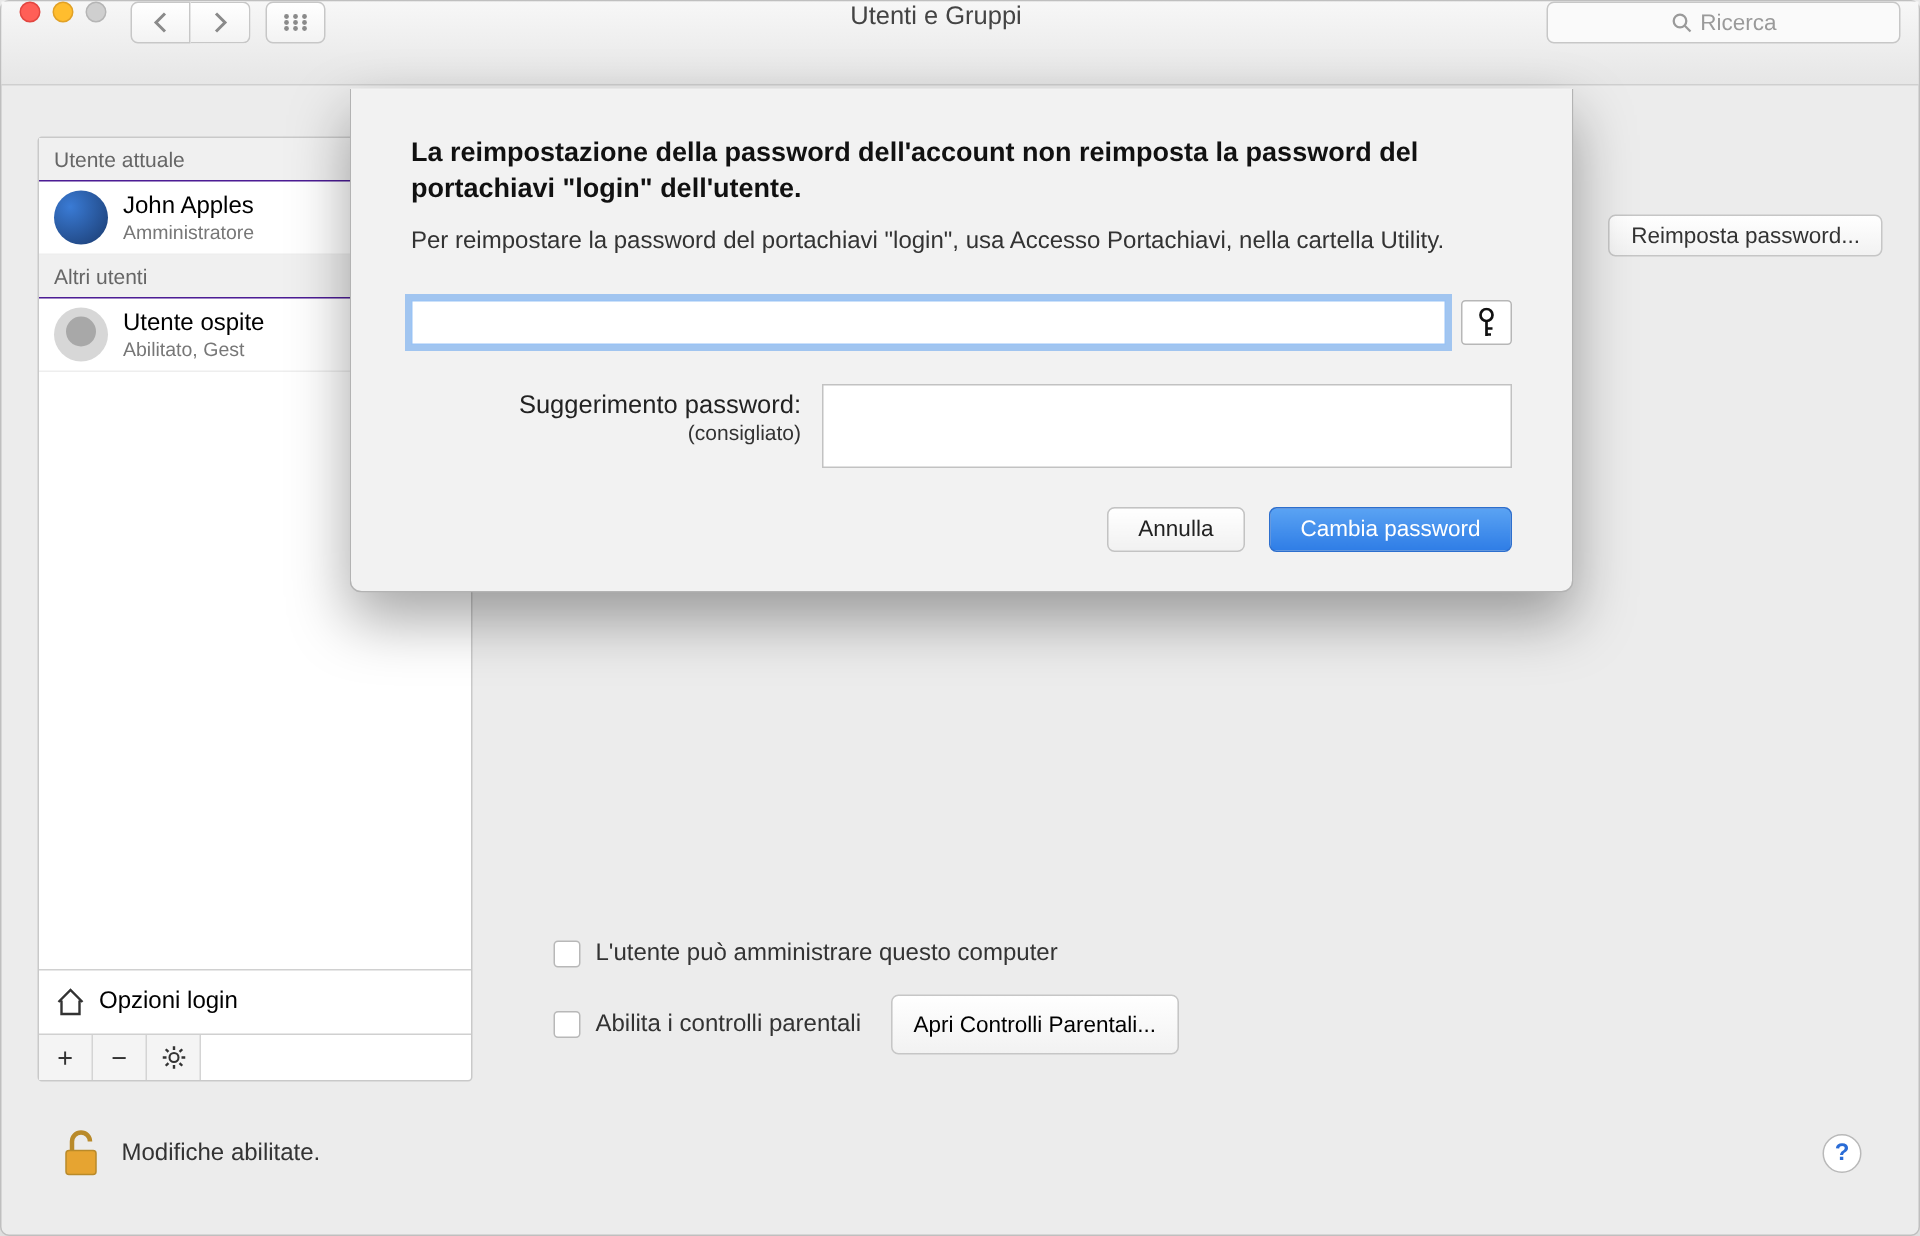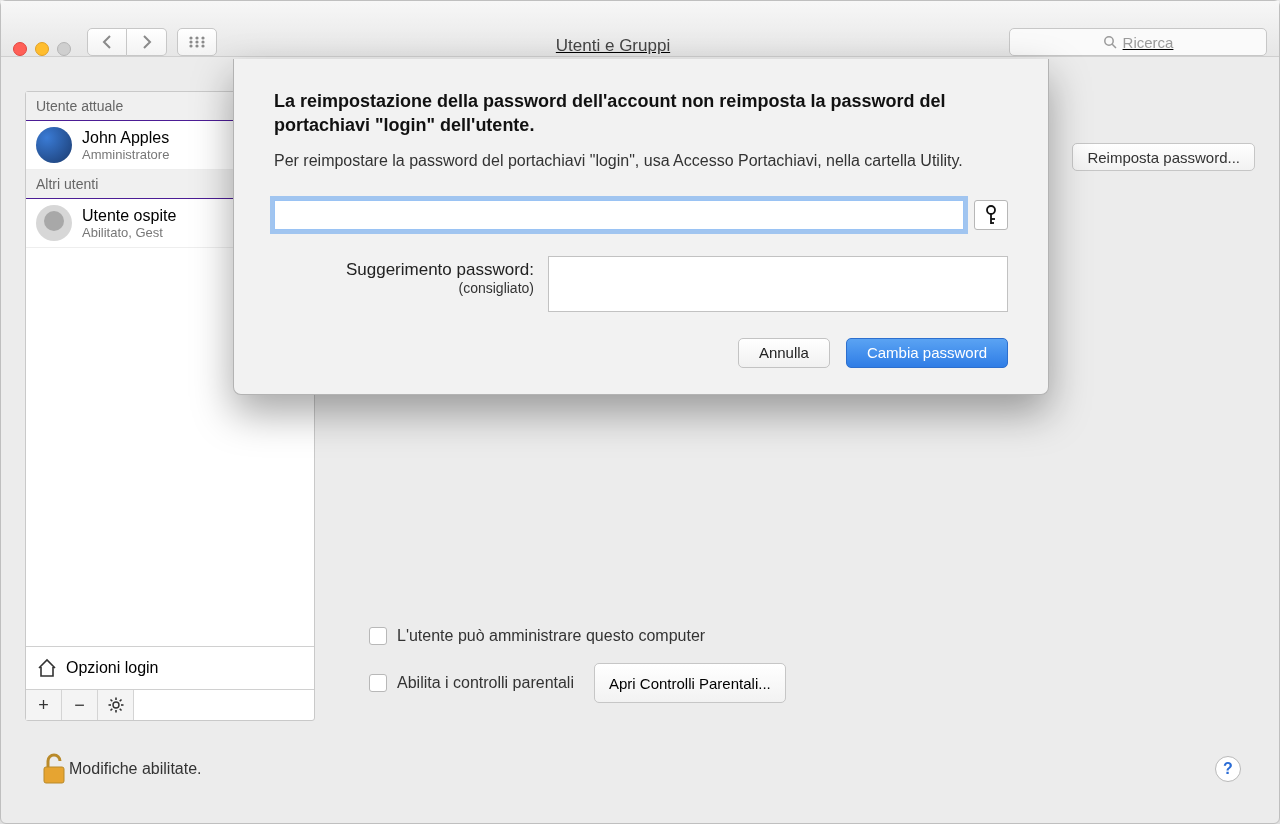--- a/index.html
+++ b/index.html
@@ -17,24 +17,23 @@
     border-radius: 6px;
     border: 1px solid #bfbfbf;
     box-shadow: 0 10px 40px rgba(0,0,0,0.2);
     display: flex; flex-direction: column;
   }
   
   .titlebar {
     height: 56px;
     background: linear-gradient(#f7f7f7,#e6e6e6);
     border-bottom: 1px solid #cfcfcf;
-    display: flex; align-items: flex-end;
+    display: flex; align-items: flex-start;
     padding: 0 12px;
     gap: 10px;
-    text-decoration: underline;
   }
   .traffic { display:flex; gap:8px; margin-right: 6px; }
   .traffic span { width:14px; height:14px; border-radius:50%; display:block; }
   .t-red { background:#ff5f57; border:1px solid #e24640; }
   .t-yellow { background:#ffbd2e; border:1px solid #e1a126; }
   .t-green { background:#cfcfcf; border:1px solid #b5b5b5; }
   .seg { display:flex; }
   .seg button {
     width:40px; height:28px; background:linear-gradient(#ffffff,#f3f3f3);
     border:1px solid #c7c7c7; font-size:16px; color:#8a8a8a;
@@ -42,21 +41,21 @@
   }
   .seg button:first-child { border-radius:5px 0 0 5px; }
   .seg button:last-child { border-radius:0 5px 5px 0; border-left:none; }
   .apps-btn {
     width:40px; height:28px; background:linear-gradient(#ffffff,#f3f3f3);
     border:1px solid #c7c7c7; border-radius:5px;
     display:flex; align-items:center; justify-content:center;
   }
   .title { flex:1; text-align:center; font-size:17px; color:#444; }
   .search {
-    width:258px; height:28px; border:1px solid #c7c7c7; border-radius:5px;
+    width:236px; height:28px; border:1px solid #c7c7c7; border-radius:5px;
     background:#fafafa; display:flex; align-items:center; justify-content:center;
     gap:6px; color:#9a9a9a; font-size:15px;
   }
 
   
   .body {
     flex:1; display:flex; padding: 34px 24px 20px 24px; gap:24px; position:relative;
     flex-direction: column;
   }
   .content-row { flex:1; display:flex; gap:24px; }
@@ -115,21 +114,21 @@
   .check-row { display:flex; align-items:center; gap:10px; font-size:16px; color:#333; }
   .checkbox {
     width:18px; height:18px; border:1px solid #b8b8b8; border-radius:3px; background:#fff;
   }
   .open-parental {
     height:40px; padding:0 14px; background:linear-gradient(#fff,#f2f2f2);
     border:1px solid #c6c6c6; border-radius:5px; font-size:15px; margin-left:10px;
   }
 
   .footer {
-    display:flex; align-items:center; gap:0; padding: 6px 14px 16px 14px;
+    display:flex; align-items:center; gap:12px; padding: 6px 14px 16px 14px;
     font-size:16px; color:#333;
   }
   .help {
     width:26px; height:26px; border-radius:50%; border:1px solid #b9b9b9;
     background:#fff; color:#2a6cd6; font-weight:bold; display:flex;
     align-items:center; justify-content:center; margin-left:auto; font-size:16px;
   }
 
   
   .sheet {

